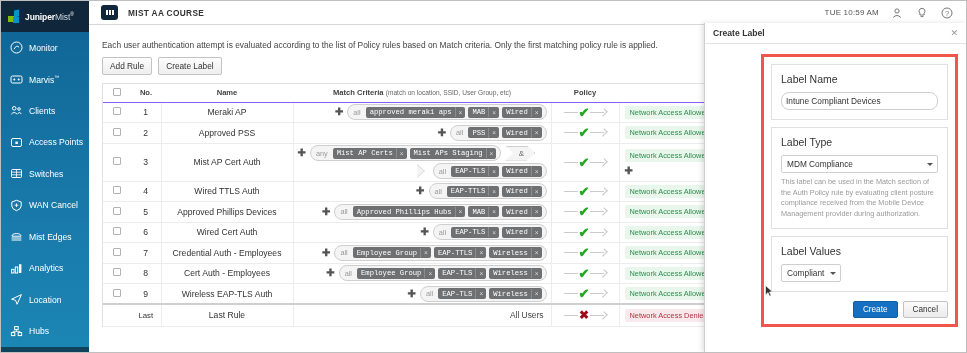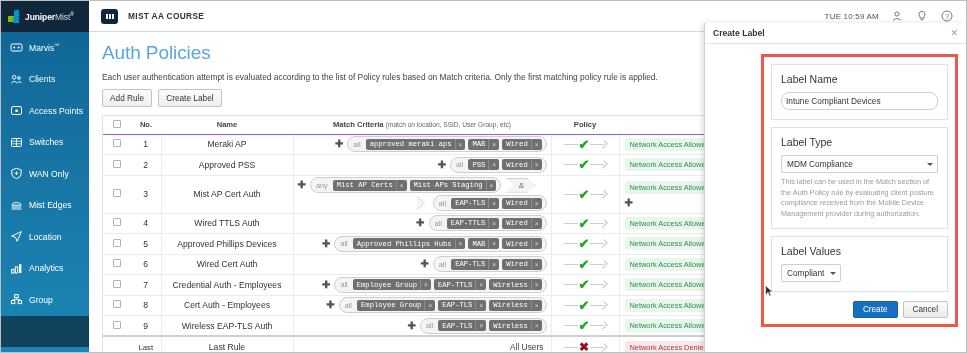--- a/index.html
+++ b/index.html
@@ -32,21 +32,21 @@
   .nav-item { height:31.5px; display:flex; align-items:center; padding-left:9px;
               color:#fff; cursor:pointer; }
   .nav-item.active { background:#11425c; }
   .nav-ico { width:13px; height:13px; flex:0 0 auto; margin-right:6px;
              display:flex; align-items:center; justify-content:center; }
   .nav-ico svg { display:block; }
   .nav-label { font-size:8.6px; white-space:nowrap; }
   .nav-label sup { font-size:5px; vertical-align:super; }
 
   
-  #topbar { position:absolute; left:88px; top:0; right:0; height:31px;
+  #topbar { position:absolute; left:88px; top:0; right:0; height:24px;
             background:#fff; border-bottom:1px solid #d8d8d8;
             display:flex; align-items:center; }
   #org-badge { width:17px;height:15px;border-radius:3px;background:#10263b;
                margin-left:12px; display:flex;align-items:center;justify-content:center; }
   #org-badge .bars { display:flex; gap:1px; }
   #org-badge .bars i { display:block;width:2px;height:5px;background:#fff; }
   #org-name { margin-left:10px; font-size:8.3px; font-weight:bold;
               letter-spacing:0.35px; color:#333; }
   #topbar-right { margin-left:auto; display:flex; align-items:center;
                   gap:11px; padding-right:12px; }
@@ -198,20 +198,29 @@
   <div id="sidebar">
     <div id="logo-area">
       <span class="logo-mark">
         <i class="lm1"></i>
           <i class="lm2"></i>
           <i class="lm3"></i>
       </span>
       <span class="logo-text"><b>Juniper</b><span>Mist</span><sup>®</sup></span>
     </div>
 
+    <div class="nav-item">
+      <span class="nav-ico">
+        <svg width="13" height="13" viewBox="0 0 13 13">
+            <circle cx="6.5" cy="6.5" r="5.5" fill="none" stroke="#fff" stroke-width="1"></circle>
+            <path d="M4 8.2 Q6.5 3.5 9 6.2" fill="none" stroke="#fff" stroke-width="1"></path>
+          </svg>
+      </span>
+      <span class="nav-label">Monitor</span>
+    </div>
 
     <div class="nav-item">
       <span class="nav-ico">
         <svg width="13" height="13" viewBox="0 0 13 13">
             <rect x="1" y="3" width="11" height="7" rx="1.5" fill="none" stroke="#fff" stroke-width="1"></rect>
             <circle cx="4.3" cy="6.5" r="1" fill="#fff"></circle>
             <circle cx="8.7" cy="6.5" r="1" fill="#fff"></circle>
           </svg>
       </span>
       <span class="nav-label"><span>Marvis</span><sup>™</sup></span>
@@ -249,63 +258,63 @@
       <span class="nav-label">Switches</span>
     </div>
 
     <div class="nav-item">
       <span class="nav-ico">
         <svg width="13" height="13" viewBox="0 0 13 13">
             <path d="M6.5 1.3 L11.2 3 V7 Q11.2 10 6.5 11.7 Q1.8 10 1.8 7 V3 Z" fill="none" stroke="#fff" stroke-width="1"></path>
             <path d="M6.5 4.4 V8 M4.7 6.2 H8.3" stroke="#fff" stroke-width="0.9"></path>
           </svg>
       </span>
-      <span class="nav-label">WAN Only</span>
+      <span class="nav-label">WAN Cancel</span>
     </div>
 
     <div class="nav-item">
       <span class="nav-ico">
         <svg width="13" height="13" viewBox="0 0 13 13">
             <path d="M2 6.2 Q2 3.6 6.5 3.6 Q11 3.6 11 6.2 Z" fill="none" stroke="#fff" stroke-width="1"></path>
             <path d="M1.6 8 H11.4 M1.6 10 H11.4" stroke="#fff" stroke-width="1"></path>
           </svg>
       </span>
       <span class="nav-label">Mist Edges</span>
-    </div>
-
-    <div class="nav-item">
-      <span class="nav-ico">
-        <svg width="13" height="13" viewBox="0 0 13 13">
-            <path d="M11.4 1.6 L1.6 6.2 L5.6 7.3 L7.1 11.3 Z" fill="none" stroke="#fff" stroke-width="1"></path>
-          </svg>
-      </span>
-      <span class="nav-label">Location</span>
     </div>
 
     <div class="nav-item">
       <span class="nav-ico">
         <svg width="13" height="13" viewBox="0 0 13 13">
             <rect x="1.6" y="7.4" width="2.4" height="3.6" fill="none" stroke="#fff" stroke-width="1"></rect>
             <rect x="5.3" y="5" width="2.4" height="6" fill="none" stroke="#fff" stroke-width="1"></rect>
             <rect x="9" y="2.2" width="2.4" height="8.8" fill="#fff"></rect>
           </svg>
       </span>
       <span class="nav-label">Analytics</span>
+    </div>
+
+    <div class="nav-item">
+      <span class="nav-ico">
+        <svg width="13" height="13" viewBox="0 0 13 13">
+            <path d="M11.4 1.6 L1.6 6.2 L5.6 7.3 L7.1 11.3 Z" fill="none" stroke="#fff" stroke-width="1"></path>
+          </svg>
+      </span>
+      <span class="nav-label">Location</span>
     </div>
 
     <div class="nav-item">
       <span class="nav-ico">
         <svg width="13" height="13" viewBox="0 0 13 13">
             <rect x="4.6" y="1.6" width="3.6" height="3" fill="none" stroke="#fff" stroke-width="1"></rect>
             <rect x="1.4" y="7.6" width="3.4" height="3" fill="none" stroke="#fff" stroke-width="1"></rect>
             <rect x="8.2" y="7.6" width="3.4" height="3" fill="none" stroke="#fff" stroke-width="1"></rect>
             <path d="M6.4 4.6 V6.4 M3.1 7.6 V6.4 H9.9 V7.6" stroke="#fff" stroke-width="0.8" fill="none"></path>
           </svg>
       </span>
-      <span class="nav-label">Group</span>
+      <span class="nav-label">Hubs</span>
     </div>
 
     <div class="nav-item active">
       
       
     </div>
   </div>
 
   <div id="topbar">
     <div id="org-badge">
@@ -333,21 +342,20 @@
       <div class="tb-ico">
         <svg width="12" height="12" viewBox="0 0 12 12">
             <circle cx="6" cy="6" r="5" fill="none" stroke="#777" stroke-width="1"></circle>
             <text x="6" y="8.8" font-size="7.5" fill="#777" text-anchor="middle" font-family="Liberation Sans">?</text>
           </svg>
       </div>
     </div>
   </div>
 
   <div id="main">
-    <h1 id="page-title">Auth Policies</h1>
     <div id="page-desc">Each user authentication attempt is evaluated according to the list of Policy rules based on Match criteria. Only the first matching policy rule is applied.</div>
     <div id="btn-row">
       <button class="sbtn">Add Rule</button>
       <button class="sbtn">Create Label</button>
     </div>
 
     <div id="table-wrap">
       <table class="policies">
         <colgroup>
           <col class="c-chk">

